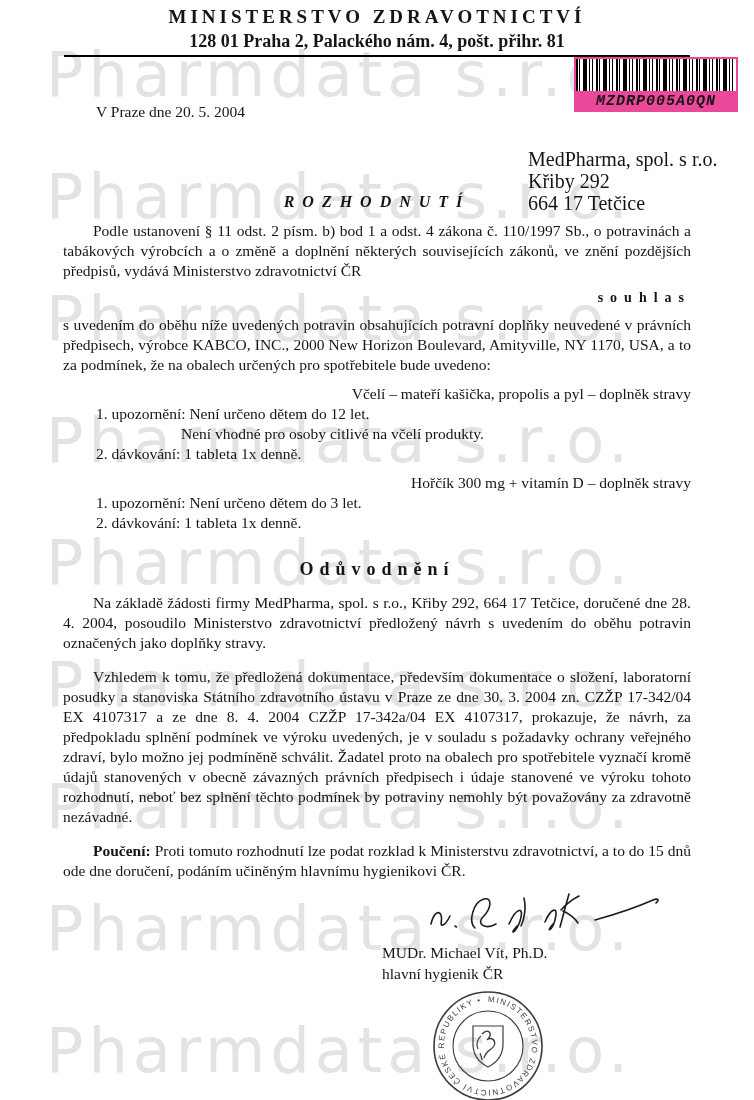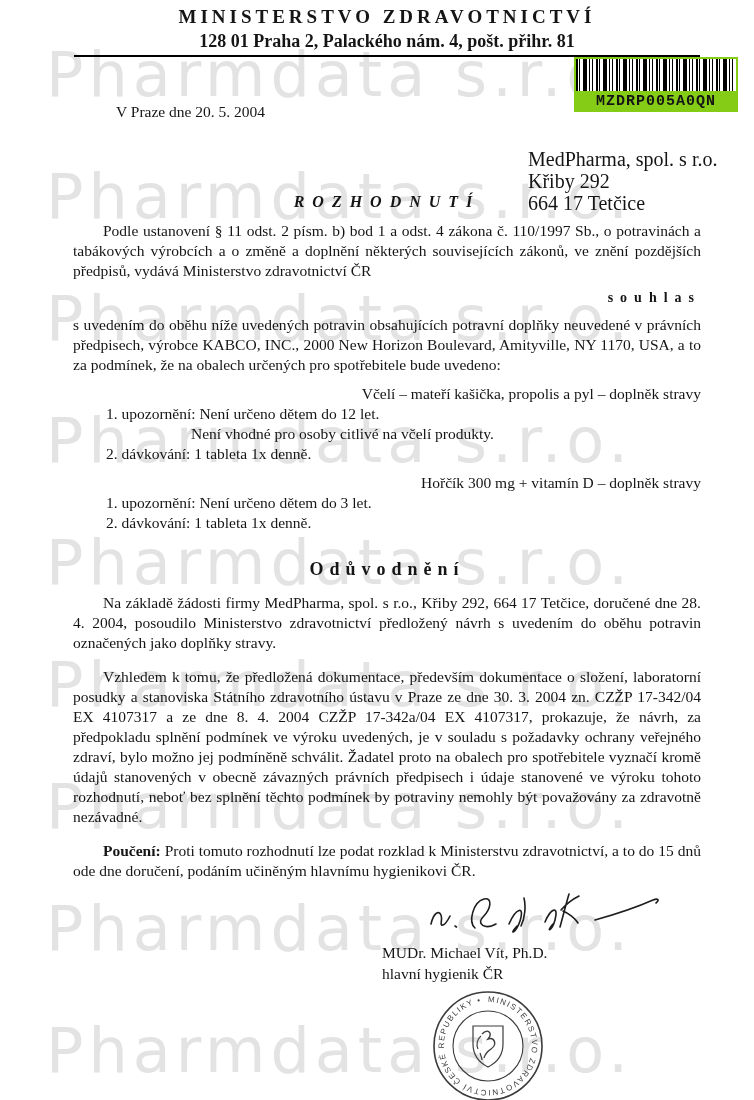--- a/index.html
+++ b/index.html
@@ -14,33 +14,33 @@
 
   
   .watermark-layer { position:absolute; inset:0; overflow:hidden; z-index:0; }
   .wm {
     position:absolute; left:46px; white-space:nowrap;
     font-family:"DejaVu Sans", sans-serif;
     font-size:62px; letter-spacing:5px; color:#e3e3e3; font-weight:400;
   }
 
   
-  .content { position:relative; z-index:1; width:754px; height:1100px;padding-left:20px; }
+  .content { position:relative; z-index:1; width:754px; height:1100px; }
 
   .ministry-title {
     padding-top:6px; text-align:center;
     font-weight:bold; font-size:19px; letter-spacing:4px;
   }
   .ministry-address {
     width:626px; margin:3px auto 0; text-align:center;
     font-weight:bold; font-size:18px;
     border-bottom:2.5px solid #000; padding-bottom:3px;
   }
 
-  .barcode-block { position:absolute; top:57px; right:16px; width:164px; z-index:2; background:#84cc16; padding:2px; }
+  .barcode-block { position:absolute; top:57px; right:16px; width:164px; z-index:2; background:#ec4899; padding:2px;font-style:italic; }
   .barcode {
     height:32px;
     background:repeating-linear-gradient(90deg,
       #000 0px,#000 2px,#fff 2px,#fff 3px,
       #000 3px,#000 4px,#fff 4px,#fff 7px,
       #000 7px,#000 11px,#fff 11px,#fff 13px,
       #000 13px,#000 14px,#fff 14px,#fff 16px,
       #000 16px,#000 17px,#fff 17px,#fff 20px);
   }
   .barcode-label {

